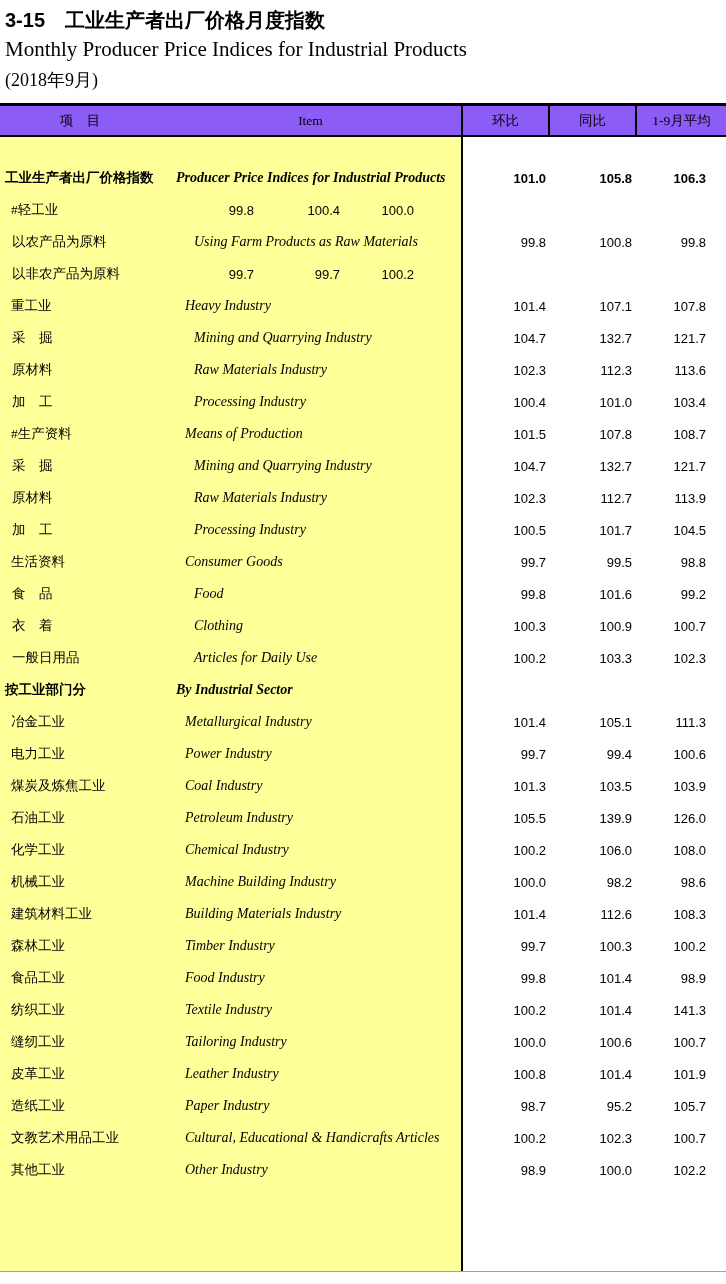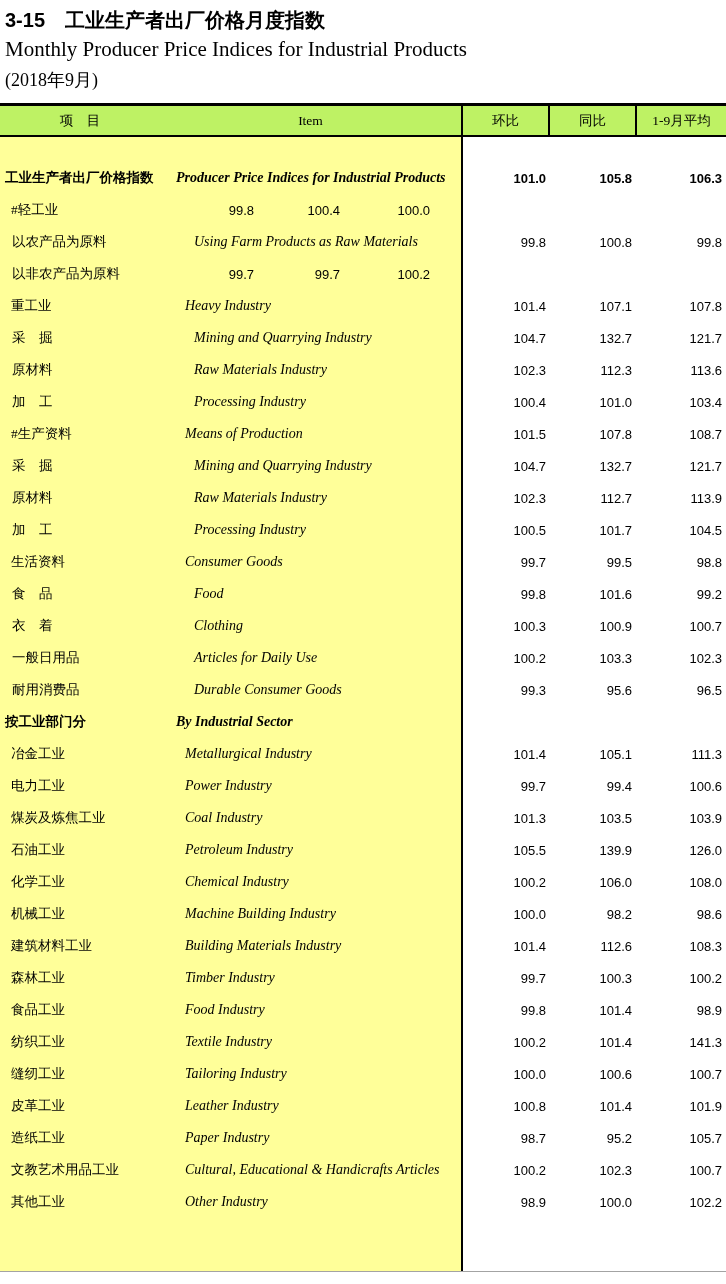--- a/index.html
+++ b/index.html
@@ -8,21 +8,21 @@
     font-family:"Liberation Serif", serif; color:#000; overflow:hidden;
   }
   .titles { height:103px; box-sizing:border-box; padding:7px 8px 0 5px; }
   .t1 { font-family:"Liberation Sans", sans-serif; font-weight:bold; font-size:20px; line-height:27px; white-space:pre; }
   .t2 { font-size:21px; line-height:31px; }
   .t3 { font-size:18px; line-height:30px; }
 
   .thead {
     display:flex; height:34px; box-sizing:border-box;
     border-top:3px solid #000; border-bottom:2px solid #000;
-    background:#bef264; font-size:13.5px;
+    background:#8b5cf6; font-size:13.5px;
   }
   .th { box-sizing:border-box; height:100%; display:flex; align-items:center; justify-content:center; white-space:pre; }
   .th-cn { width:160px; }
   .th-en { width:301px; }
   .th-d  { border-left:2px solid #000; }
   .th-d1 { width:87px; }
   .th-d2 { width:87px; }
   .th-d3 { width:91px; }
 
   .tbody {
@@ -33,21 +33,21 @@
     content:""; position:absolute; top:0; bottom:0; left:0; width:461px;
     background:#ffff99; border-right:2px solid #000;
   }
   .row { position:relative; display:flex; height:32px; align-items:center; }
   .c { box-sizing:border-box; white-space:pre; overflow:hidden; }
   .c-cn { width:171px; font-size:13.5px; }
   .c-en { width:292px; font-size:14px;font-style:italic; }
   .c-d  { font-family:"Liberation Sans", sans-serif; font-size:13px; text-align:right; }
   .c-d1 { width:85px; padding-right:2px; }
   .c-d2 { width:87px; padding-right:3px; }
-  .c-d3 { width:91px; padding-right:4px; }
+  .c-d3 { width:91px; padding-right:20px; }
 
   .ind0 .c-cn { padding-left:5px;  }  .ind0 .c-en { padding-left:5px;  }
   .ind1 .c-cn { padding-left:11px; }  .ind1 .c-en { padding-left:14px; }
   .ind2 .c-cn { padding-left:12px; }  .ind2 .c-en { padding-left:23px; }
   .bold { font-weight:bold; }
 </style>
 </head>
 <body>
 
 <div class="page">
@@ -185,27 +185,20 @@
   </div>
 
   <div class="row ind2">
     <div class="c c-cn">一般日用品</div>
     <div class="c c-en">Articles for Daily Use</div>
     <div class="c c-d c-d1">100.2</div>
     <div class="c c-d c-d2">103.3</div>
     <div class="c c-d c-d3">102.3</div>
   </div>
 
-  <div class="row ind2">
-    <div class="c c-cn">耐用消费品</div>
-    <div class="c c-en">Durable Consumer Goods</div>
-    <div class="c c-d c-d1">99.3</div>
-    <div class="c c-d c-d2">95.6</div>
-    <div class="c c-d c-d3">96.5</div>
-  </div>
 
   <div class="row ind0 bold">
     <div class="c c-cn">按工业部门分</div>
     <div class="c c-en">By Industrial Sector</div>
     <div class="c c-d c-d1"></div>
     <div class="c c-d c-d2"></div>
     <div class="c c-d c-d3"></div>
   </div>
 
   <div class="row ind1">

